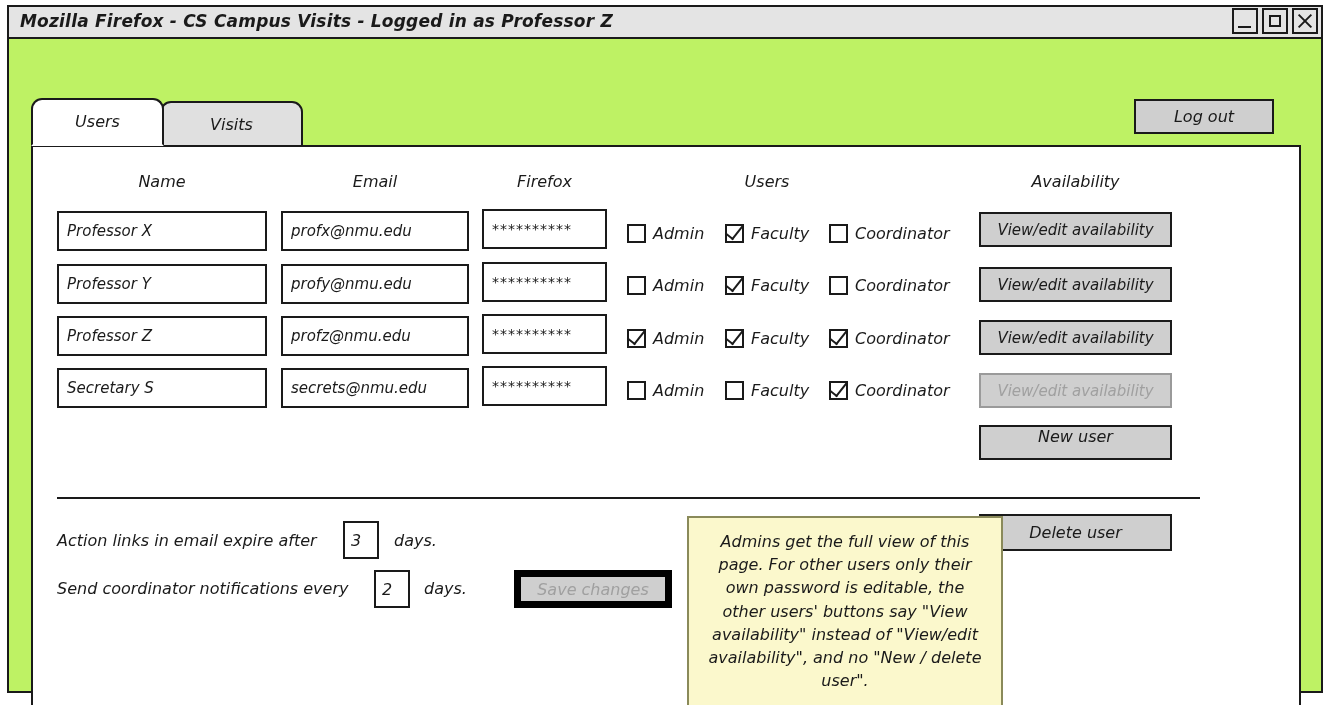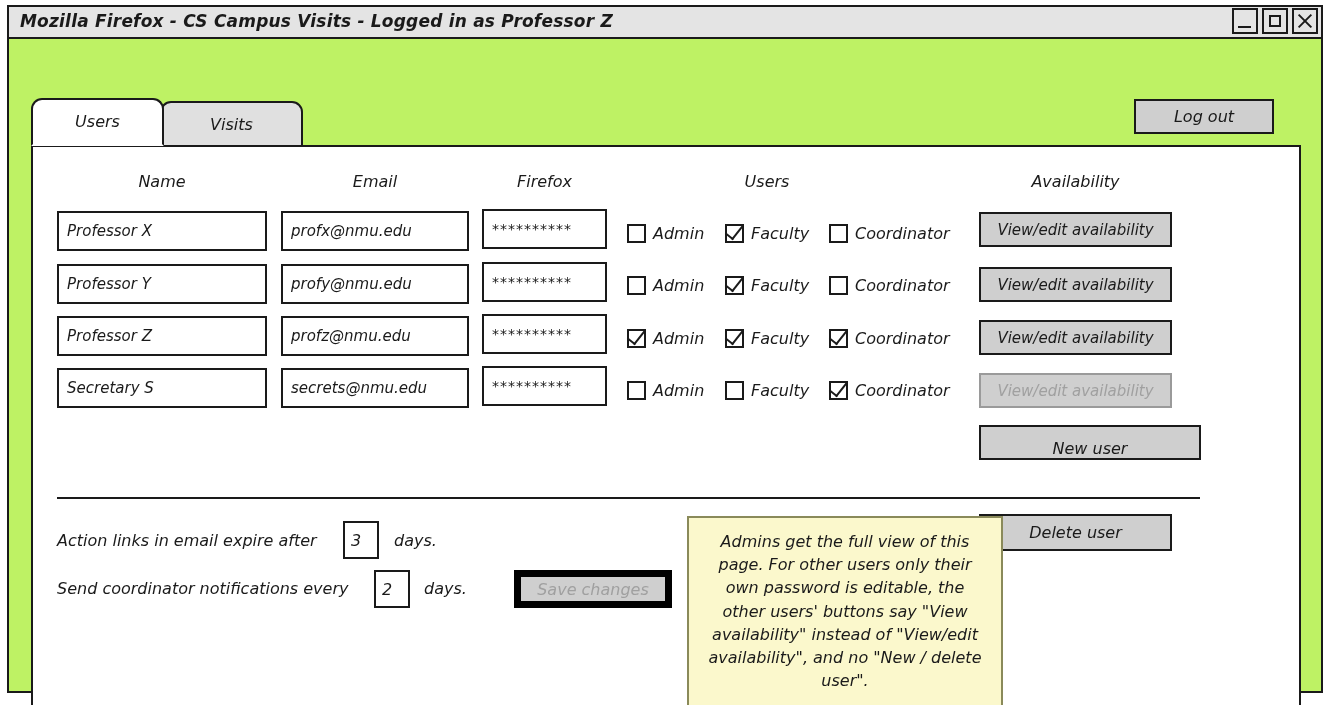--- a/index.html
+++ b/index.html
@@ -245,29 +245,29 @@
   }
   .avail-btn.disabled {
     color: #a0a0a0;
     border-color: #9a9a9a;
   }
 
   .newuser-btn {
     position: absolute;
     left: 970px;
     top: 386px;
-    width: 222px;
+    width: 193px;
     height: 35px;
     background: #cfcfcf;
     border: 2px solid #1a1a1a;
     box-sizing: border-box;
     font-size: 16px;
     color: #1a1a1a;
     display: flex;
-    align-items: flex-end;
+    align-items: flex-start;
     justify-content: center;
     z-index: 5;
   }
 
   
   .divider {
     position: absolute;
     left: 48px;
     top: 458px;
     width: 1143px;

